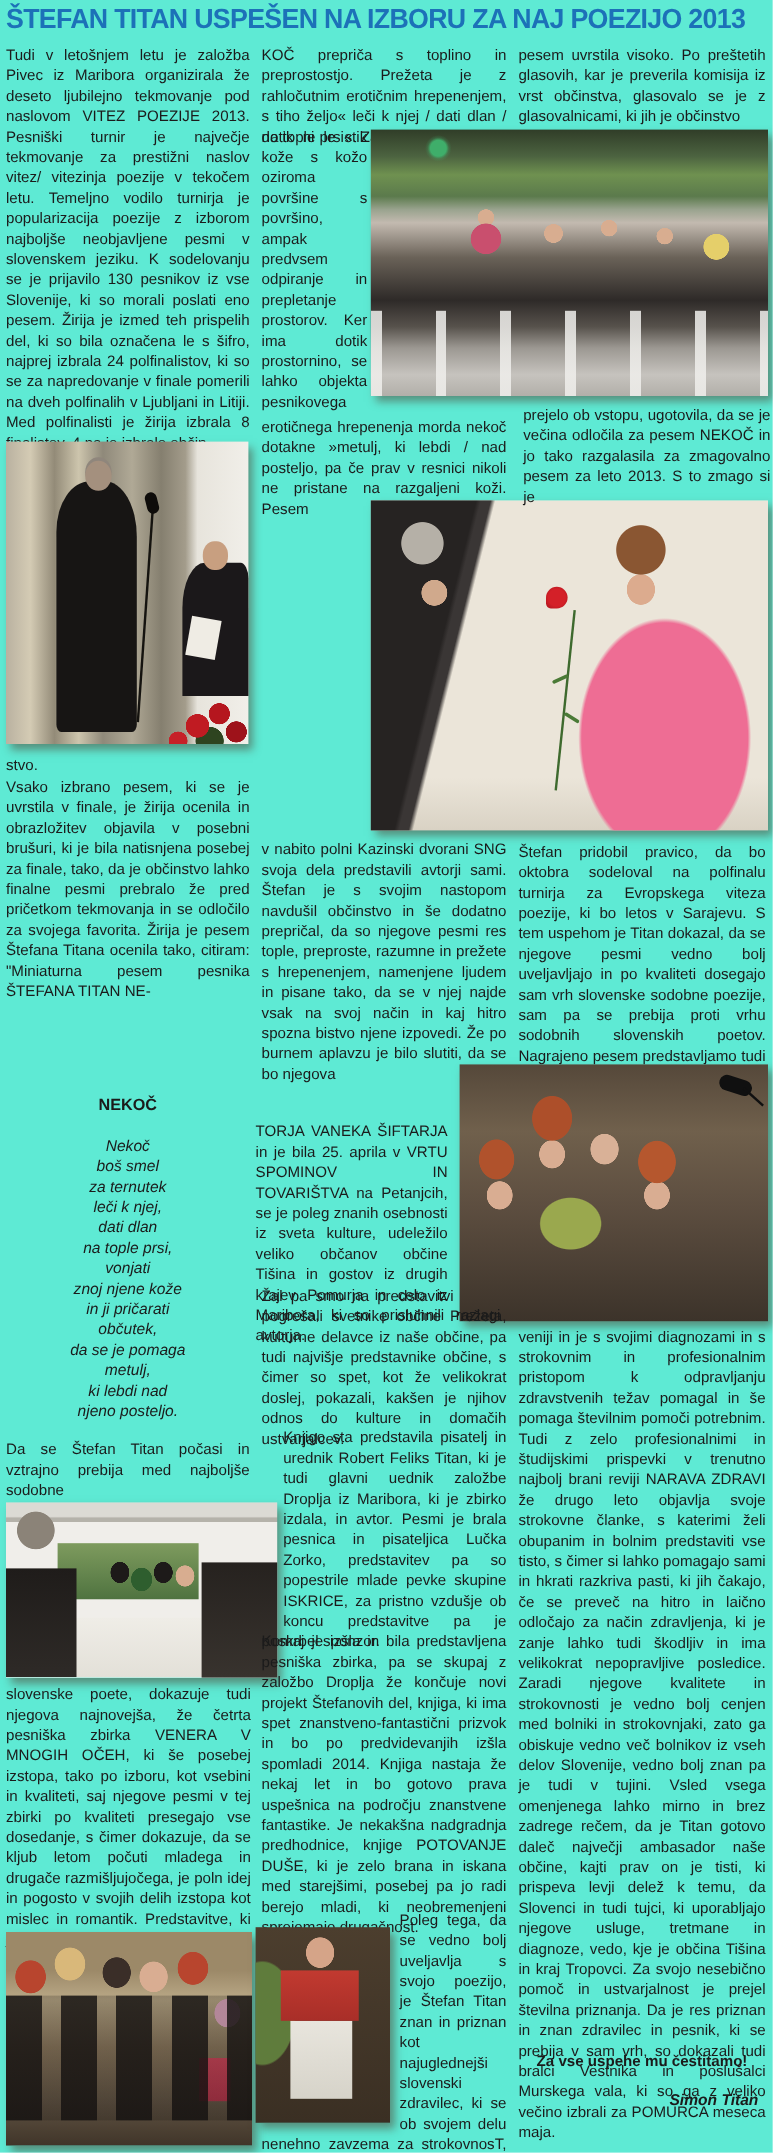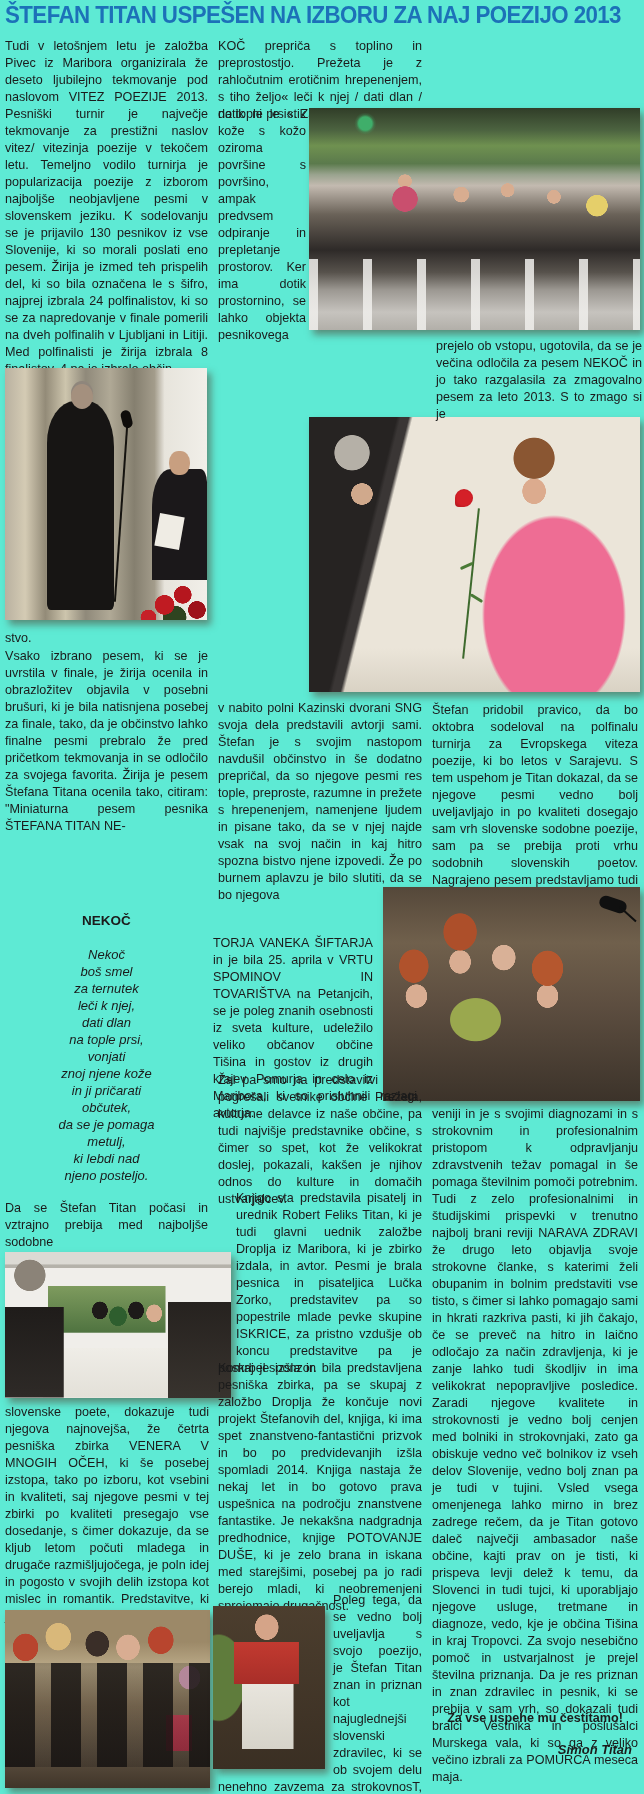--- a/index.html
+++ b/index.html
@@ -172,28 +172,30 @@
     <div class="figures"></div>
   </div>
 
   <div class="t" style="left:218px;top:38px;width:204px;">KOČ prepriča s toplino in preprostostjo. Prežeta je z rahločutnim erotičnim hrepenenjem, s tiho željo« leči k njej / dati dlan / na tople prsi«. Zanj</div>
   <div class="t" style="left:218px;top:106px;width:88px;">dotik ni le stik kože s kožo oziroma površine s površino, ampak predvsem odpiranje in prepletanje prostorov. Ker ima dotik prostornino, se lahko objekta pesnikovega</div>
 
   <div class="photo ph2" style="left:309px;top:108px;width:331px;height:222px;">
     <div class="chair-row"></div>
   </div>
 
+  <div class="t" style="left:218px;top:348px;width:204px;">erotičnega hrepenenja morda nekoč dotakne »metulj, ki lebdi / nad posteljo, pa če prav v resnici nikoli ne pristane na razgaljeni koži. Pesem</div>
 
   <div class="photo ph3" style="left:309px;top:417px;width:331px;height:275px;">
     <div class="rose"></div>
     <div class="stem"></div>
   </div>
 
   <div class="t" style="left:218px;top:700px;width:204px;">v nabito polni Kazinski dvorani SNG svoja dela predstavili avtorji sami. Štefan je s svojim nastopom navdušil občinstvo in še dodatno prepričal, da so njegove pesmi res tople, preproste, razumne in prežete s hrepenenjem, namenjene ljudem in pisane tako, da se v njej najde vsak na svoj način in kaj hitro spozna bistvo njene izpovedi. Že po burnem aplavzu je bilo slutiti, da se bo njegova</div>
 
+  <div class="t" style="left:432px;top:38px;width:206px;">pesem uvrstila visoko. Po preštetih glasovih, kar je preverila komisija iz vrst občinstva, glasovalo se je z glasovalnicami, ki jih je občinstvo</div>
   <div class="t" style="left:436px;top:338px;width:206px;">prejelo ob vstopu, ugotovila, da se je večina odločila za pesem NEKOČ in jo tako razgalasila za zmagovalno pesem za leto 2013. S to zmago si je</div>
   <div class="t" style="left:432px;top:702px;width:206px;">Štefan pridobil pravico, da bo oktobra sodeloval na polfinalu turnirja za Evropskega viteza poezije, ki bo letos v Sarajevu. S tem uspehom je Titan dokazal, da se njegove pesmi vedno bolj uveljavljajo in po kvaliteti dosegajo sam vrh slovenske sodobne poezije, sam pa se prebija proti vrhu sodobnih slovenskih poetov. Nagrajeno pesem predstavljamo tudi v NOVINAH.</div>
 
   <div class="photo ph4" style="left:383px;top:887px;width:257px;height:214px;">
     <div class="mic2"></div>
   </div>
 
   <div class="t" style="left:213px;top:935px;width:204px;">
     <span class="sp-r140"></span><span>TORJA VANEKA ŠIFTARJA in je bila 25. aprila v VRTU SPOMINOV IN TOVARIŠTVA na Petanjcih, se je poleg znanih osebnosti iz sveta kulture, udeležilo veliko občanov občine Tišina in gostov iz drugih krajev Pomurja in celo iz Maribora, ki so prisluhnili razlagi avtorja.</span>
   </div>

